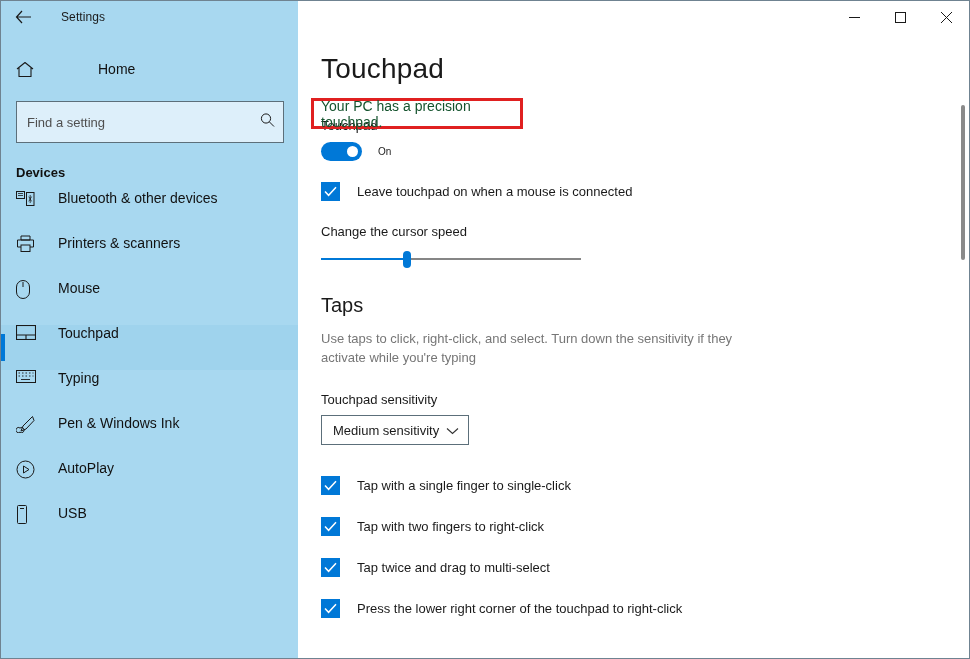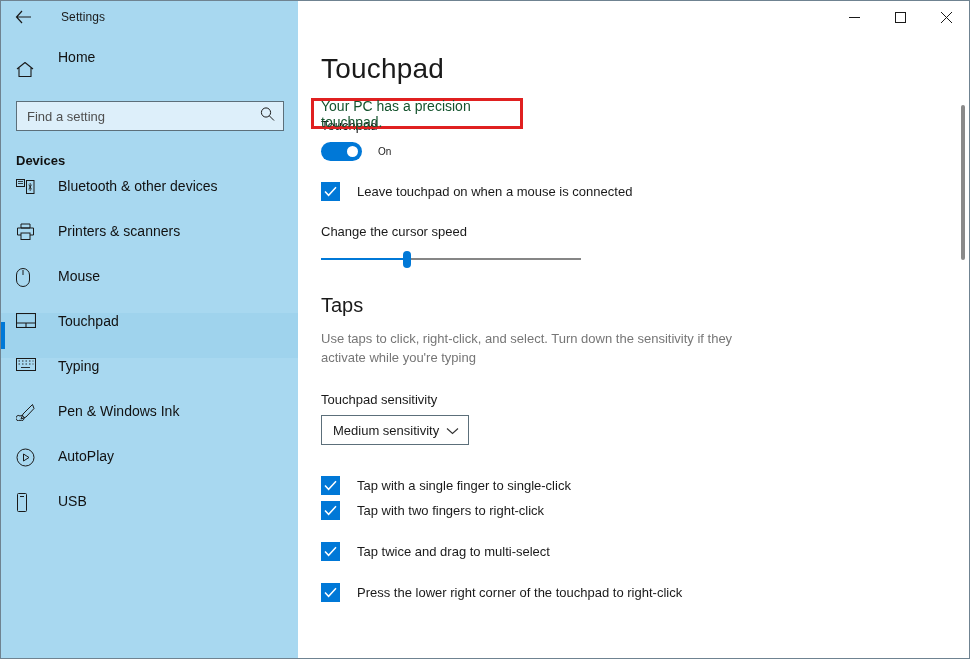--- a/index.html
+++ b/index.html
@@ -56,32 +56,33 @@
   }
 
   
   .sidebar {
     position: absolute; left: 0; top: 32px;
     width: 297px; height: 625px;
     background: #a8d8f0;
     padding-top: 16px;
   }
   .home-row {
-    display: flex; 
+    display: flex; align-items: center;
     height: 40px;
     padding-left: 15px;
     cursor: pointer;
+    gap: 40px;
   }
   .home-icon { width: 26px; display: flex; align-items: center; }
   .home-label {
     font-size: 14px; color: #111; margin-left: 16px;
   }
   .search-wrap {
     margin: 12px 14px 0 15px;
-    height: 30px;
+    height: 42px;
     background: #ddeffa;
     border: 1px solid #5c6f7a;
     display: flex; align-items: center;
     position: relative;
   }
   .search-input {
     border: none; outline: none; background: transparent;
     font-family: "Liberation Sans", sans-serif;
     font-size: 13px; color: #4a4a4a;
     padding-left: 10px;
@@ -443,21 +444,21 @@
 
     <div class="block check-row" style="margin-top:31px;">
       <span class="checkbox">
         <svg width="13" height="11" viewBox="0 0 13 11">
             <path d="M1 5.5 L4.6 9.3 L12 1.3" stroke="#ffffff" stroke-width="1.5" fill="none"></path>
           </svg>
       </span>
       <span class="check-label">Tap with a single finger to single-click</span>
     </div>
 
-    <div class="block check-row" style="margin-top:6px;align-items:center;">
+    <div class="block check-row" style="margin-top:22px;align-items:center;">
       <span class="checkbox">
         <svg width="13" height="11" viewBox="0 0 13 11">
             <path d="M1 5.5 L4.6 9.3 L12 1.3" stroke="#ffffff" stroke-width="1.5" fill="none"></path>
           </svg>
       </span>
       <span class="check-label">Tap with two fingers to right-click</span>
     </div>
 
     <div class="block check-row" style="margin-top:22px;">
       <span class="checkbox">

